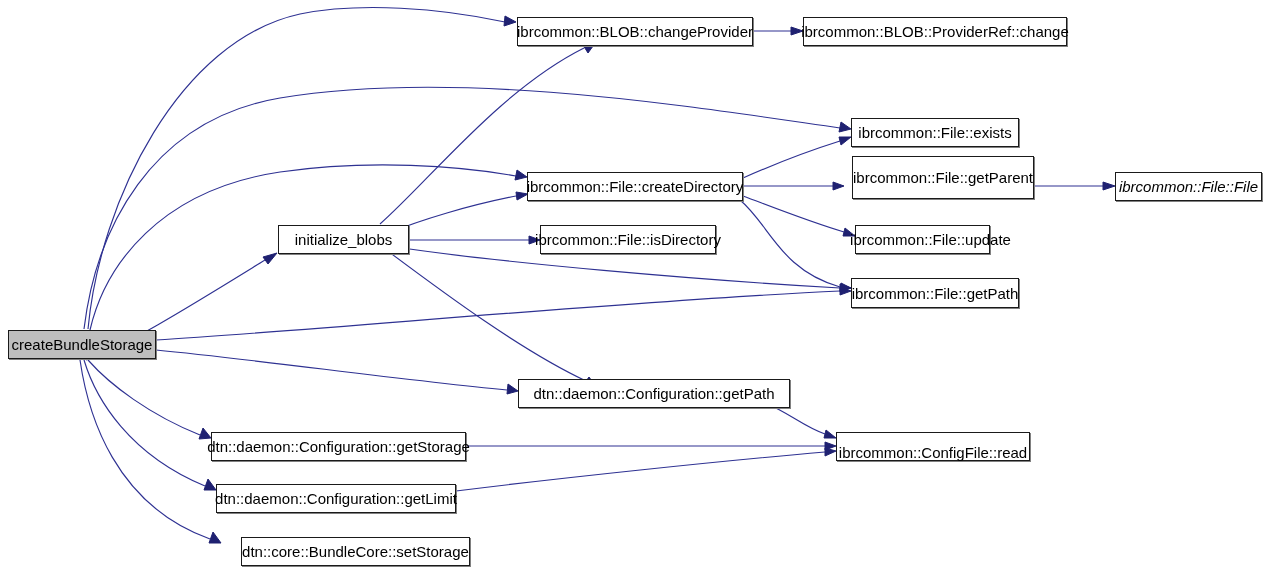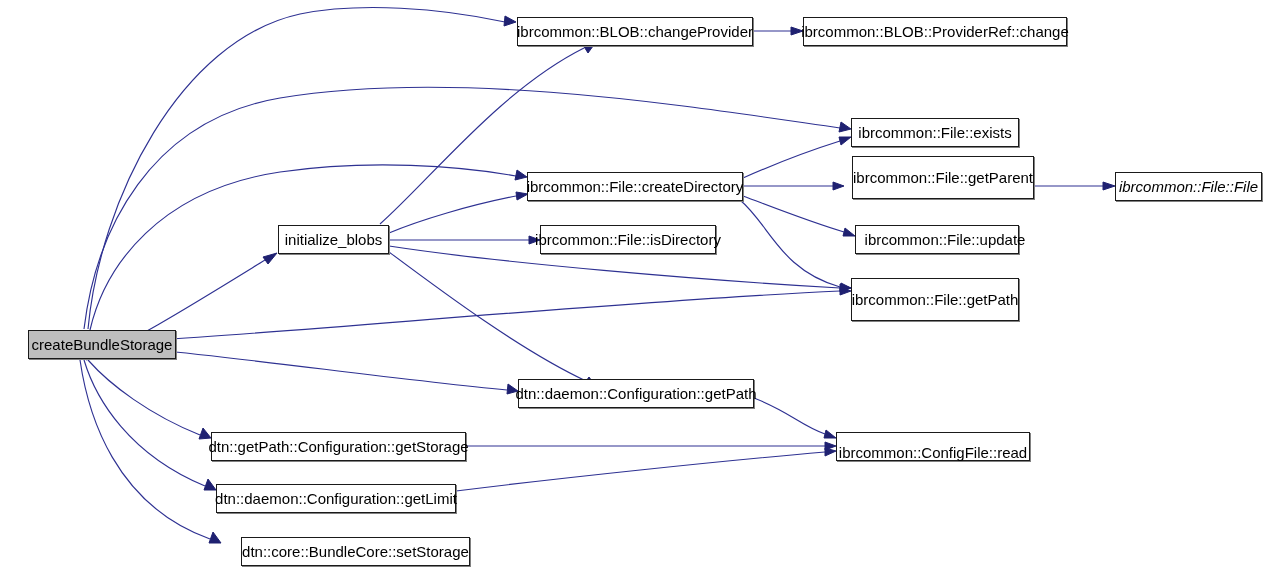--- a/index.html
+++ b/index.html
@@ -95,58 +95,58 @@
   <path d="M754,398 C790,412 800,425 825,434"></path>
   <polygon points="826,430 836,438 824,438"></polygon>
 
   <path d="M466,446 L825,446"></path>
   <polygon points="825,450 836,446 825,442"></polygon>
 
   <path d="M456,491 C560,478 720,461 825,452"></path>
   <polygon points="825,456 836,451 825,448"></polygon>
 </svg>
 
-<div class="node root" style="left:8px;top:330px;width:148px;height:29px;margin-left:20px;">
+<div class="node root" style="left:8px;top:330px;width:148px;height:29px;">
   <span>createBundleStorage</span>
 </div>
 <div class="node" style="left:517px;top:17px;width:236px;height:29px;">
   <span>ibrcommon::BLOB::changeProvider</span>
 </div>
 <div class="node" style="left:803px;top:17px;width:264px;height:29px;justify-content:center;">
   <span>ibrcommon::BLOB::ProviderRef::change</span>
 </div>
 <div class="node" style="left:851px;top:118px;width:168px;height:29px;align-items:center;">
   <span>ibrcommon::File::exists</span>
 </div>
 <div class="node" style="left:527px;top:172px;width:216px;height:29px;align-items:center;">
   <span>ibrcommon::File::createDirectory</span>
 </div>
 <div class="node" style="left:844px;top:156px;width:182px;height:43px;margin-left:8px;">
   <span>ibrcommon::File::getParent</span>
 </div>
 <div class="node" style="left:1115px;top:172px;width:147px;height:29px;font-style:italic;">
   <span>ibrcommon::File::File</span>
 </div>
-<div class="node" style="left:278px;top:225px;width:111px;height:29px;">
+<div class="node" style="left:278px;top:225px;width:131px;height:29px;">
   <span>initialize_blobs</span>
 </div>
 <div class="node" style="left:540px;top:225px;width:176px;height:29px;text-align:right;">
   <span>ibrcommon::File::isDirectory</span>
 </div>
-<div class="node" style="left:855px;top:225px;width:164px;height:29px;padding-left:16px;">
+<div class="node" style="left:855px;top:225px;width:135px;height:29px;padding-left:16px;">
   <span>ibrcommon::File::update</span>
 </div>
-<div class="node" style="left:851px;top:278px;width:168px;height:43px;">
+<div class="node" style="left:851px;top:278px;width:168px;height:30px;">
   <span>ibrcommon::File::getPath</span>
 </div>
-<div class="node" style="left:518px;top:379px;width:236px;height:29px;">
+<div class="node" style="left:518px;top:379px;width:272px;height:29px;">
   <span>dtn::daemon::Configuration::getPath</span>
 </div>
 <div class="node" style="left:211px;top:432px;width:255px;height:29px;">
-  <span>dtn::getPath::Configuration::getStorage</span>
+  <span>dtn::daemon::Configuration::getStorage</span>
 </div>
 <div class="node" style="left:836px;top:432px;width:194px;height:29px;align-items:flex-end;">
   <span>ibrcommon::ConfigFile::read</span>
 </div>
 <div class="node" style="left:216px;top:484px;width:240px;height:29px;">
   <span>dtn::daemon::Configuration::getLimit</span>
 </div>
 <div class="node" style="left:221px;top:537px;width:229px;height:29px;margin-left:20px;">
   <span>dtn::core::BundleCore::setStorage</span>
 </div>

